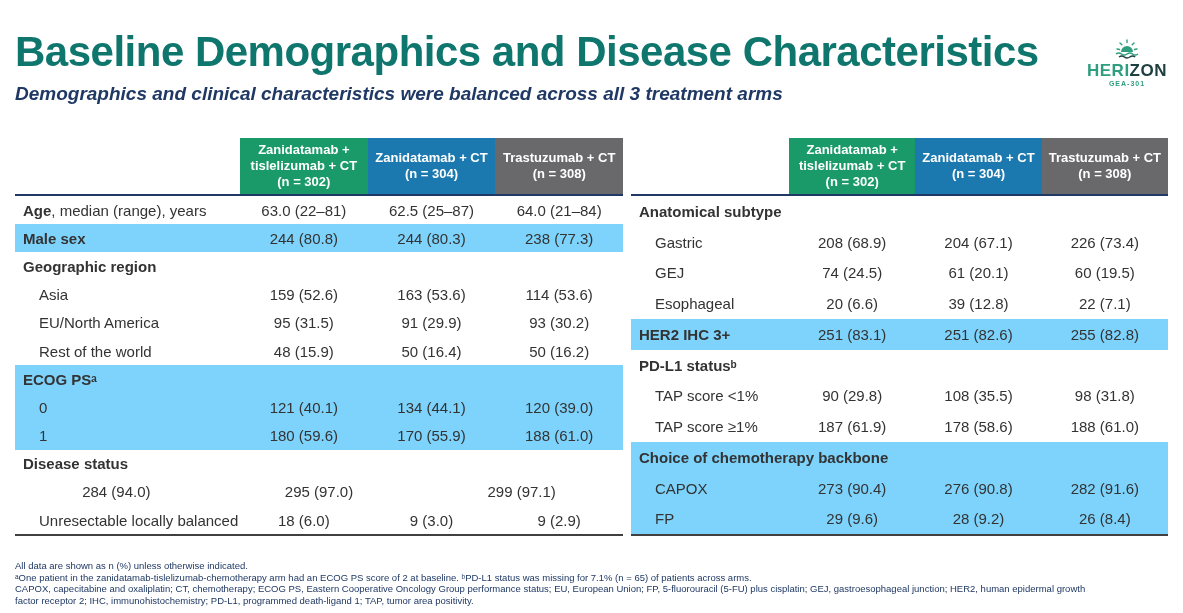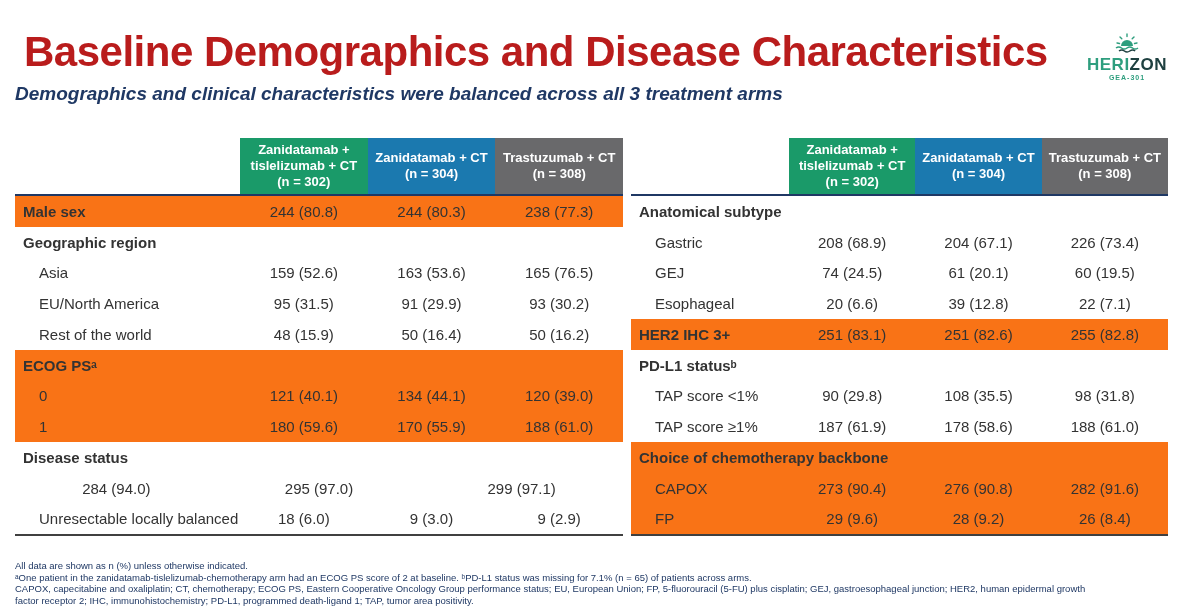--- a/index.html
+++ b/index.html
@@ -2,45 +2,45 @@
 <html><head>
 <meta charset="utf-8">
 <style>
   * { margin:0; padding:0; box-sizing:border-box; }
   html,body { width:1183px; height:613px; background:#ffffff; overflow:hidden;
               font-family:"Liberation Sans", sans-serif; }
 
   .slide { position:relative; width:1183px; height:613px; padding:0 15px; }
 
   
-  .logo { position:absolute; top:3px; right:16px; text-align:center; line-height:1; }
+  .logo { position:absolute; top:9px; right:16px; text-align:center; line-height:1; }
   .logo .brand { font-size:17px; font-weight:bold; letter-spacing:0.5px; color:#2E9E7E; }
   .logo .brand .dark { color:#1E4040; }
   .logo .trial { font-size:7px; font-weight:bold; color:#2E9E7E; letter-spacing:1px; margin-top:1px; }
 
   
-  h1.title { margin:30px 0 0 9px; font-size:42px; font-weight:bold; color:#b91c1c;
+  h1.title { margin:30px 0 0 0; font-size:42px; font-weight:bold; color:#0f766e;
              letter-spacing:-0.5px; line-height:1.05; white-space:nowrap; }
   .subtitle { margin-top:9px; font-size:19px; font-style:italic; color:#1F3864;font-weight:bold; }
 
   
   .tables { display:flex; gap:8px; margin-top:21px; }
   .tbl { display:flex; flex-direction:column; }
   .tbl.t0 { width:608px; }
   .tbl.t1 { width:537px; }
   .thead { display:flex; height:58px; border-bottom:2px solid #1F3864;margin-top:12px; }
   .hspacer { background:#ffffff; }
   .t0 .hspacer { width:225px; }
   .t1 .hspacer { width:158px; }
   .hcell { flex:1; color:#ffffff; font-weight:bold; font-size:13px; line-height:1.22;
            display:flex; flex-direction:column; justify-content:center; align-items:center;
            text-align:center; padding:3px 4px; }
   .tbody { display:flex; flex-direction:column; height:340px; border-bottom:2px solid #404040; }
   .row { display:flex; flex:1; align-items:center; }
-  .row.shaded { background:#f97316; }
+  .row.shaded { background:#7dd3fc; }
   .lbl { font-size:15px; color:#333333; padding-left:8px; white-space:nowrap; }
   .t0 .row.hasvals .lbl { width:225px; }
   .t1 .row.hasvals .lbl { width:158px; }
   .lbl.indent { padding-left:24px; }
   .lbl.bold, .lbl b { font-weight:bold; }
   .lbl.full { flex:1; }
   .val { flex:1; text-align:center; font-size:15px; color:#333333; }
 
   
   .footnotes { margin-top:24px; color:#1F3864; font-size:9.5px; line-height:1.23; }
@@ -81,34 +81,40 @@
           <div class="hcell" style="background: rgb(27, 121, 175);">
             <span>Zanidatamab + CT</span>
             <span>(n = 304)</span>
           </div>
           <div class="hcell" style="background: rgb(105, 105, 107);">
             <span>Trastuzumab + CT</span>
             <span>(n = 308)</span>
           </div>
         </div>
       <div class="tbody">
+          <div class="row hasvals">
+            <div class="lbl"><b>Age</b><span>, median (range), years</span></div>
+            <div class="val">63.0 (22–81)</div>
+            <div class="val">62.5 (25–87)</div>
+            <div class="val">64.0 (21–84)</div>
+          </div>
           <div class="row shaded hasvals">
             <div class="lbl bold">Male sex</div>
             <div class="val">244 (80.8)</div>
             <div class="val">244 (80.3)</div>
             <div class="val">238 (77.3)</div>
           </div>
           <div class="row">
             <div class="lbl bold full">Geographic region</div>
           </div>
           <div class="row hasvals">
             <div class="lbl indent">Asia</div>
             <div class="val">159 (52.6)</div>
             <div class="val">163 (53.6)</div>
-            <div class="val">165 (76.5)</div>
+            <div class="val">114 (53.6)</div>
           </div>
           <div class="row hasvals">
             <div class="lbl indent">EU/North America</div>
             <div class="val">95 (31.5)</div>
             <div class="val">91 (29.9)</div>
             <div class="val">93 (30.2)</div>
           </div>
           <div class="row hasvals">
             <div class="lbl indent">Rest of the world</div>
             <div class="val">48 (15.9)</div>

